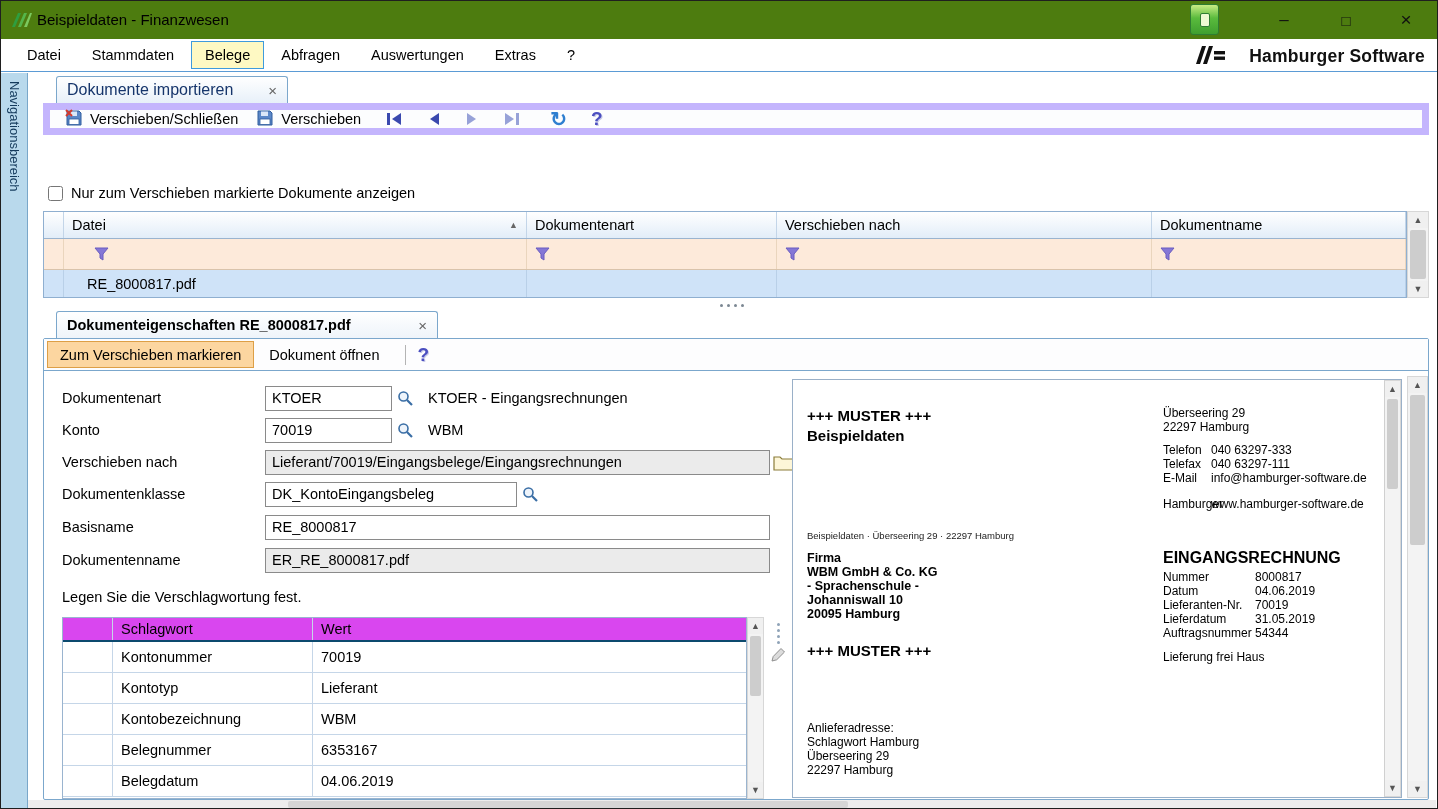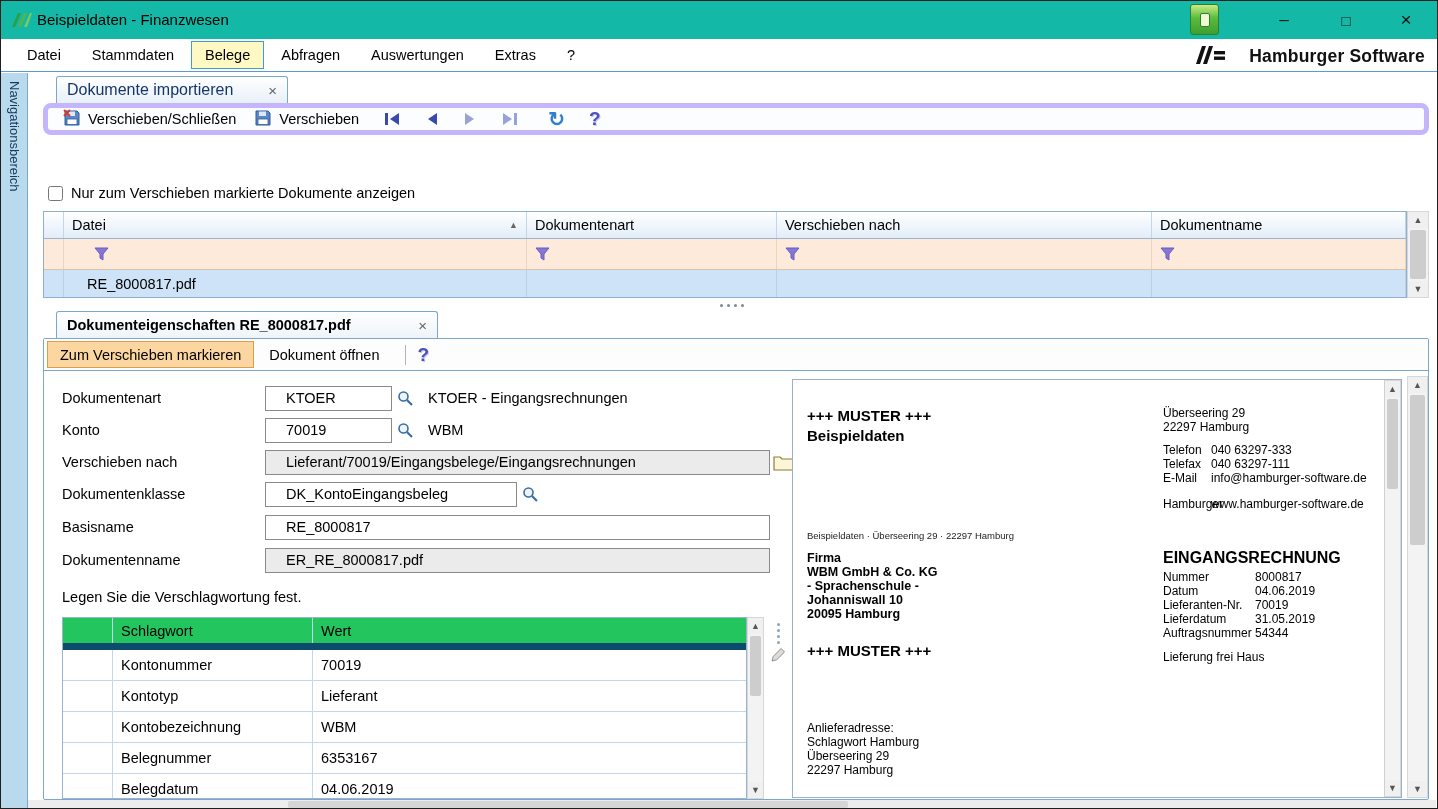--- a/index.html
+++ b/index.html
@@ -1,21 +1,21 @@
 <!DOCTYPE html>
 <html><head>
 <meta charset="utf-8">
 <style>
   *{margin:0;padding:0;box-sizing:border-box}
   html,body{background:#8f8f8f}
   body{font-family:"Liberation Sans",sans-serif;font-size:14px;color:#000}
   .window{position:relative;width:1438px;height:809px;background:#fff;border:1px solid #1f1f1f;overflow:hidden}
 
   
-  .titlebar{position:absolute;top:0;left:0;right:0;height:38px;background:#14b8a6}
+  .titlebar{position:absolute;top:0;left:0;right:0;height:38px;background:#4d7c0f}
   .app-icon{position:absolute;left:9px;top:9px}
   .title-text{position:absolute;left:36px;top:10px;font-size:15px}
   .green-btn{position:absolute;left:1189px;top:3px;width:29px;height:31px;border:1px solid #2e7d32;border-radius:3px;
              background:linear-gradient(#c8ec85,#5abb3d 45%,#3f9f2f);display:flex;align-items:center;justify-content:center;cursor:pointer}
   .green-btn .keyhole{width:10px;height:14px;background:#eefad2;border:1px solid #2e7d32;border-radius:2px}
   .win-ctrl{position:absolute;top:0;height:38px;width:58px;display:flex;align-items:center;justify-content:center;font-size:17px;color:#111;cursor:default}
   .win-min{left:1254px}.win-max{left:1316px;font-size:15px}.win-close{left:1376px;font-size:19px}
 
   
   .menubar{position:absolute;top:38px;left:0;right:0;height:33px;background:#fff;border-bottom:1px solid #5b9bd5;display:flex;align-items:center;padding-left:12px}
@@ -32,21 +32,21 @@
   .content{position:absolute;left:27px;top:72px;right:1px;bottom:1px;background:#fff}
 
   .tab{position:absolute;display:flex;align-items:center;background:linear-gradient(#ffffff,#e7f0f9);border:1px solid #7ba7cc;border-bottom:none;
        border-radius:3px 3px 0 0;padding:0 10px;height:27px;cursor:pointer}
   .main-tab{left:28px;top:3px;width:232px}
   .main-tab .tab-label{font-weight:normal;color:#16356b;font-size:16px}
   .props-tab{left:28px;top:238px;width:382px;background:linear-gradient(#ffffff,#eef4fa)}
   .props-tab .tab-label{font-weight:bold;color:#000;font-size:14.5px}
   .tab-close{color:#666;font-size:15px;margin-left:auto;padding-left:10px;cursor:pointer}
 
-  .toolbar1{position:absolute;left:15px;top:30px;width:1386px;height:32px;border:5px solid #c4b5fd;border-radius:8px;background:#fcfdfe;
+  .toolbar1{position:absolute;left:15px;top:30px;width:1386px;height:32px;border:7px solid #c4b5fd;border-radius:0;background:#fcfdfe;
             display:flex;align-items:center;padding:0 6px}
   .tb-btn{display:flex;align-items:center;gap:7px;padding:3px 8px;font-size:14.5px;background:transparent;border:1px solid transparent;cursor:pointer;font-family:inherit}
   .nav-group{display:flex;align-items:center;gap:24px;margin-left:16px}
   .nav-arrow{background:none;border:none;cursor:pointer;display:inline-flex;padding:0}
   .tb-refresh{margin-left:30px;font-size:20px;font-weight:bold;color:#2e7fd0;background:none;border:none;cursor:pointer}
   .tb-help{margin-left:24px;font-size:19px;font-weight:bold;color:#4b4fc0;background:none;border:none;cursor:pointer;text-shadow:1px 1px 0 #c9cbe8}
 
   .source-row{position:absolute;left:20px;top:70px;height:28px;display:flex;align-items:center}
   .source-label{width:216px;font-size:14.5px}
   .combo{position:relative;width:1129px;height:26px;border:1px solid #767676;background:#fff;display:flex;align-items:center}
@@ -85,29 +85,29 @@
 
   
   .props-frame{position:absolute;left:15px;top:265px;width:1386px;height:462px;border:1px solid #7ba7cc;border-radius:2px;background:#fff}
   .toolbar2{position:absolute;top:0;left:0;right:0;height:32px;border-bottom:1px solid #7ba7cc;display:flex;align-items:center;padding-left:3px;background:#fdfdfe}
   .chip{display:flex;align-items:center;height:27px;padding:0 12px;background:#fcd6a0;border:1px solid #dd9f46;font-size:14.5px;cursor:pointer}
   .plain-btn{display:flex;align-items:center;height:27px;padding:0 14px;background:transparent;border:1px solid transparent;font-size:14.5px;cursor:pointer;font-family:inherit}
   .tb-sep{width:1px;height:20px;background:#b4b4b4;margin:0 10px}
 
   .f-row{position:absolute;left:18px;display:flex;align-items:center;height:26px}
   .f-label{width:203px;font-size:14.5px}
-  .f-input{height:25px;border:1px solid #8a8a8a;padding:0 20px;font:14.5px "Liberation Sans",sans-serif;background:#fff}
+  .f-input{height:25px;border:1px solid #8a8a8a;padding:0 6px;font:14.5px "Liberation Sans",sans-serif;background:#fff}
   .f-input.ro{background:#ebebeb}
   .w-sm{width:127px}.w-md{width:252px}.w-lg{width:505px}
   .f-info{margin-left:10px;font-size:14.5px}
 
   .kw-heading{position:absolute;left:18px;top:250px;font-size:14.5px}
   .kw-table{position:absolute;left:18px;top:278px;width:685px;height:182px;border:1px solid #9ab4cf;overflow:hidden;background:#fff}
   .kw-row{display:flex;width:100%;border-bottom:1px solid #c5d6e8}
-  .kw-head{height:32px;background:#22c55e;border-bottom:7px solid #0c4a6e}
+  .kw-head{height:24px;background:#d946ef;border-bottom:2px solid #0c4a6e}
   .kw-body{height:31px;cursor:pointer}
   .kw-c0{width:50px;border-right:1px solid #c5d6e8}
   .kw-c1{width:200px;border-right:1px solid #c5d6e8;display:flex;align-items:center;padding-left:8px;font-size:14.5px}
   .kw-c2{flex:1;display:flex;align-items:center;padding-left:8px;font-size:14.5px}
   .kw-vscroll{left:703px;top:278px;width:17px;height:182px}
 
   .dots-handle{position:absolute;left:731px;top:282px;display:flex;flex-direction:column;gap:3px;cursor:col-resize;padding:2px}
   .dots-handle i{width:3px;height:3px;border-radius:50%;background:#8fa3b8}
   .pencil-btn{position:absolute;left:726px;top:308px;background:none;border:none;cursor:pointer}
 

